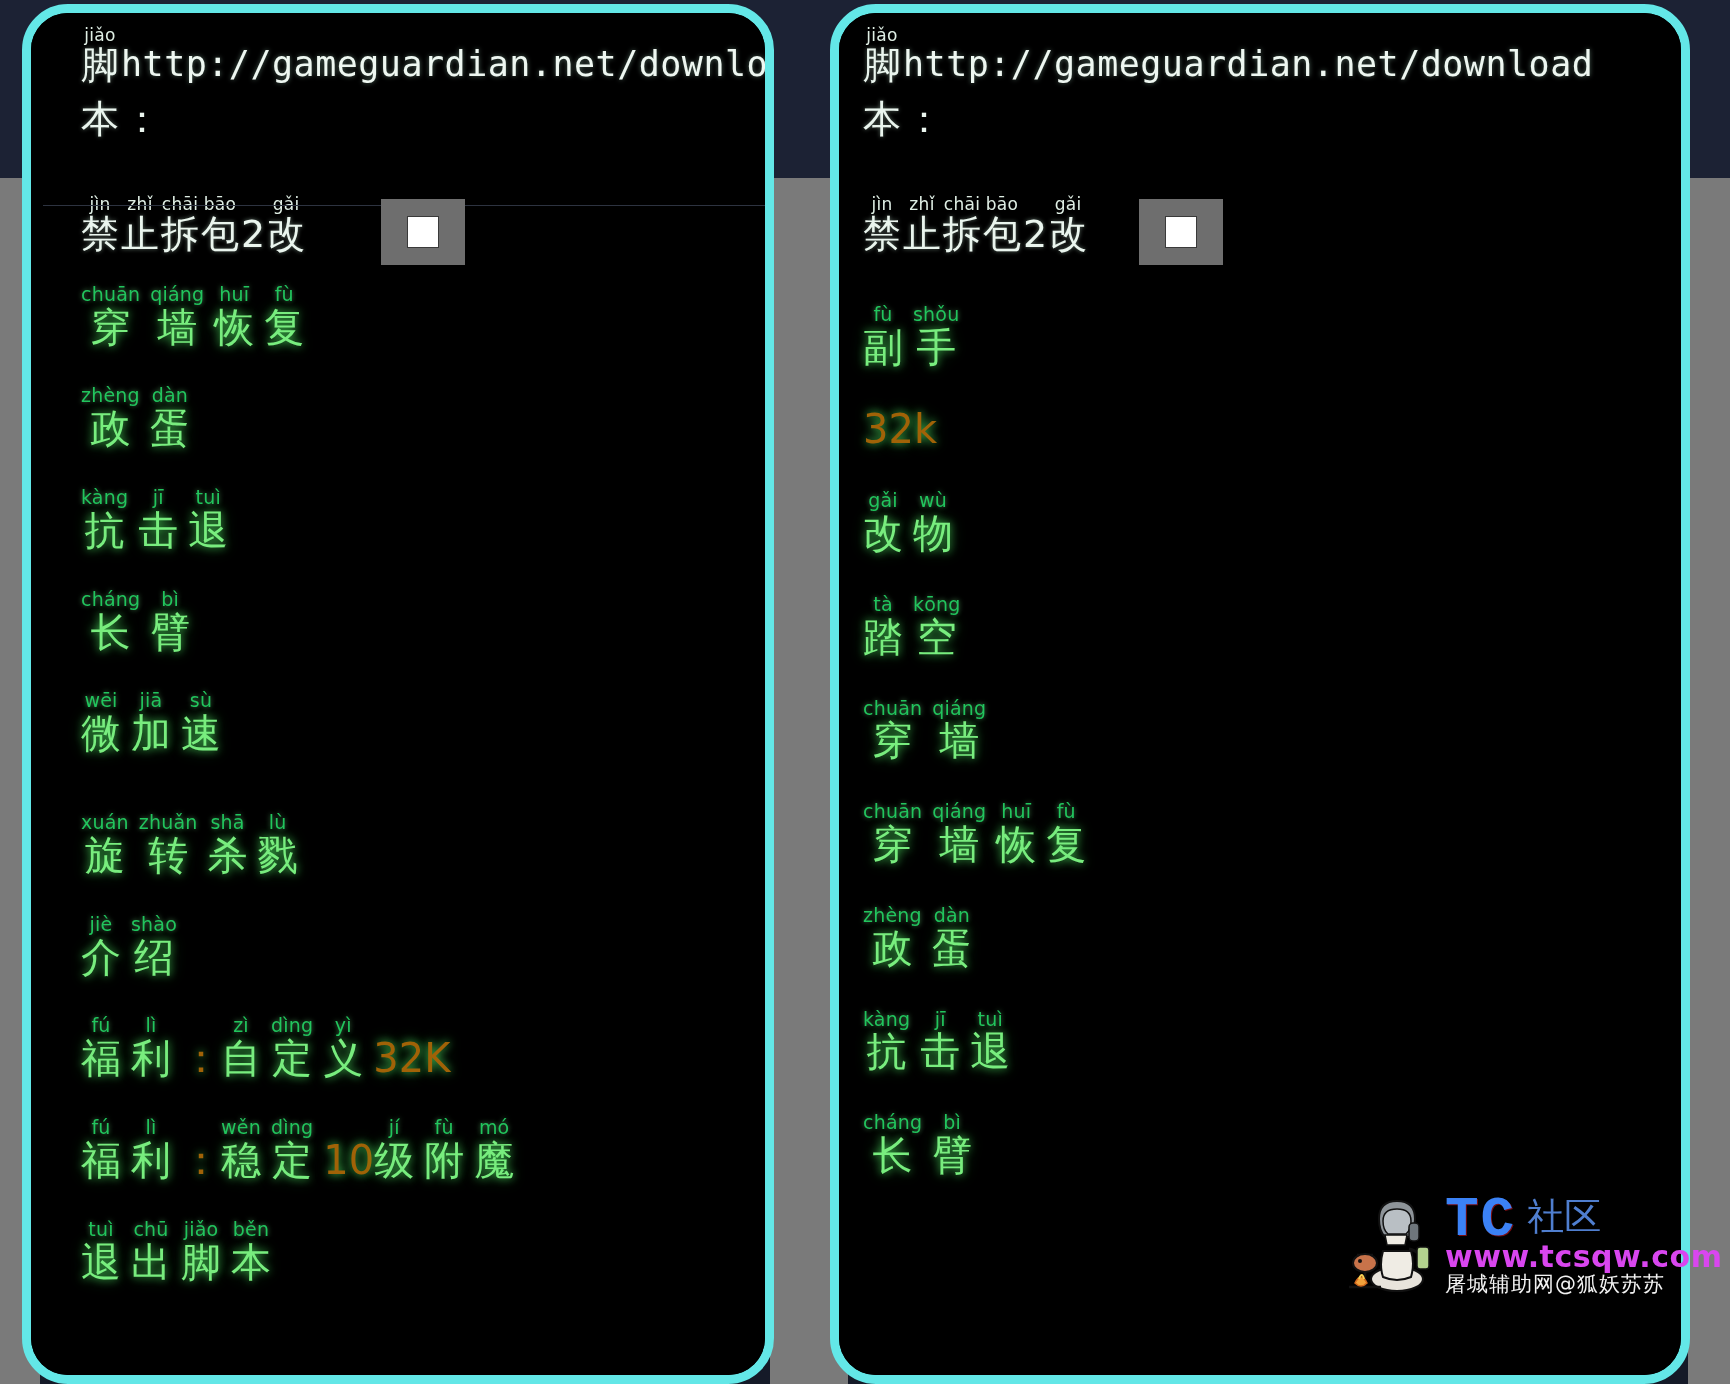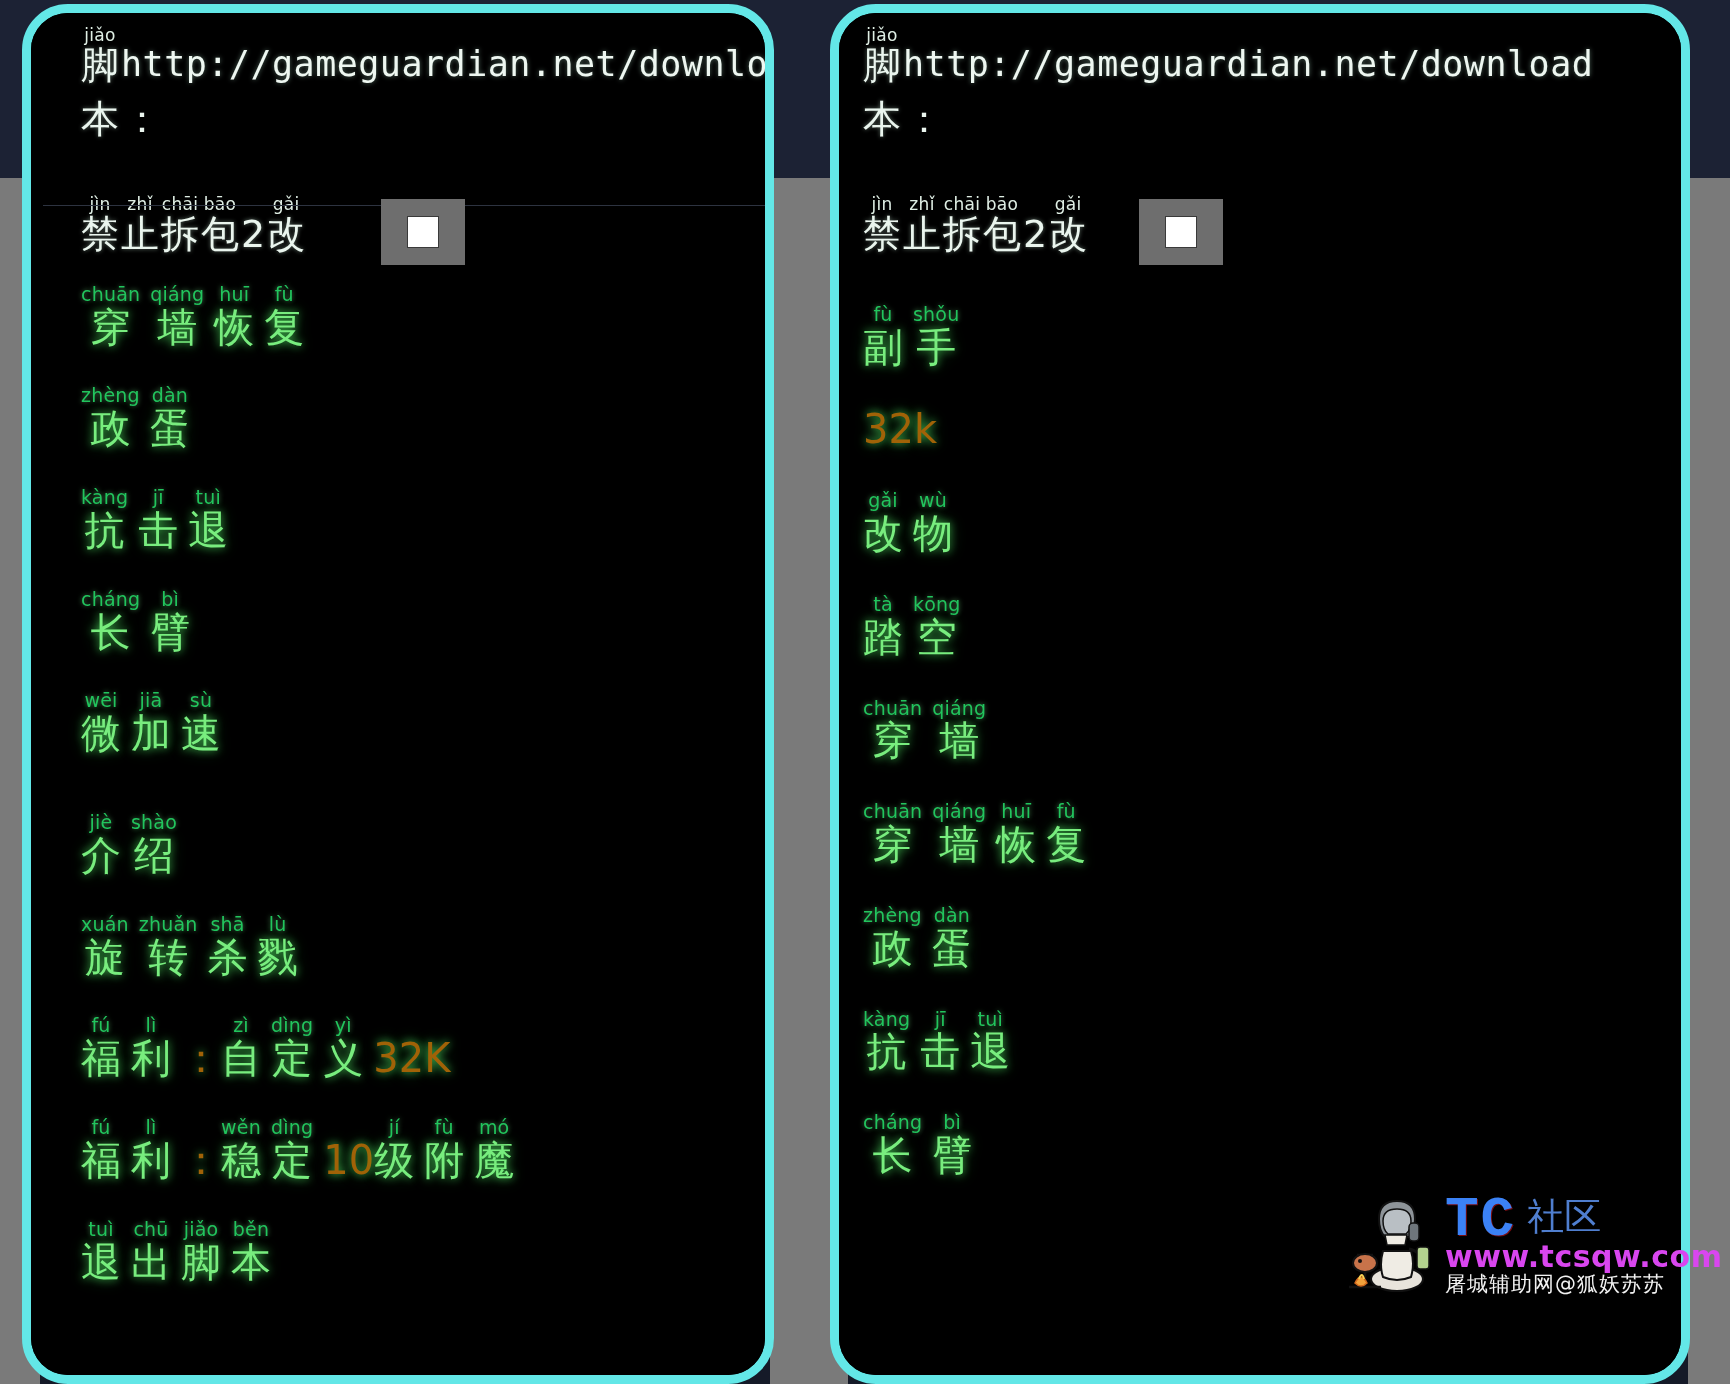--- a/index.html
+++ b/index.html
@@ -287,22 +287,22 @@
         </div>
         <div class="hdr-divider" style="top:178px;"></div>
       </div>
 
       <div class="menu" id="menu-left" style="margin-top:28px;">
           <div class="menu-item" style="margin-bottom: 36px;"><span class="ruby"><span class="py">chuān</span><span class="han">穿</span></span><span class="ruby"><span class="py">qiáng</span><span class="han">墙</span></span><span class="ruby"><span class="py">huī</span><span class="han">恢</span></span><span class="ruby"><span class="py">fù</span><span class="han">复</span></span></div>
           <div class="menu-item" style="margin-bottom: 36px;"><span class="ruby"><span class="py">zhèng</span><span class="han">政</span></span><span class="ruby"><span class="py">dàn</span><span class="han">蛋</span></span></div>
           <div class="menu-item" style="margin-bottom: 36px;"><span class="ruby"><span class="py">kàng</span><span class="han">抗</span></span><span class="ruby"><span class="py">jī</span><span class="han">击</span></span><span class="ruby"><span class="py">tuì</span><span class="han">退</span></span></div>
           <div class="menu-item" style="margin-bottom: 36px;"><span class="ruby"><span class="py">cháng</span><span class="han">长</span></span><span class="ruby"><span class="py">bì</span><span class="han">臂</span></span></div>
           <div class="menu-item" style="margin-bottom: 56px;"><span class="ruby"><span class="py">wēi</span><span class="han">微</span></span><span class="ruby"><span class="py">jiā</span><span class="han">加</span></span><span class="ruby"><span class="py">sù</span><span class="han">速</span></span></div>
+          <div class="menu-item" style="margin-bottom: 36px;"><span class="ruby"><span class="py">xuán</span><span class="han">旋</span></span><span class="ruby"><span class="py">zhuǎn</span><span class="han">转</span></span><span class="ruby"><span class="py">shā</span><span class="han">杀</span></span><span class="ruby"><span class="py">lù</span><span class="han">戮</span></span></div>
           <div class="menu-item" style="margin-bottom: 36px;"><span class="ruby"><span class="py">jiè</span><span class="han">介</span></span><span class="ruby"><span class="py">shào</span><span class="han">绍</span></span></div>
-          <div class="menu-item" style="margin-bottom: 36px;"><span class="ruby"><span class="py">xuán</span><span class="han">旋</span></span><span class="ruby"><span class="py">zhuǎn</span><span class="han">转</span></span><span class="ruby"><span class="py">shā</span><span class="han">杀</span></span><span class="ruby"><span class="py">lù</span><span class="han">戮</span></span></div>
           <div class="menu-item" style="margin-bottom: 36px;"><span class="ruby"><span class="py">fú</span><span class="han">福</span></span><span class="ruby"><span class="py">lì</span><span class="han">利</span></span><span class="plain">：</span><span class="ruby"><span class="py">zì</span><span class="han">自</span></span><span class="ruby"><span class="py">dìng</span><span class="han">定</span></span><span class="ruby"><span class="py">yì</span><span class="han">义</span></span><span class="plain">32K</span></div>
           <div class="menu-item" style="margin-bottom: 36px;"><span class="ruby"><span class="py">fú</span><span class="han">福</span></span><span class="ruby"><span class="py">lì</span><span class="han">利</span></span><span class="plain">：</span><span class="ruby"><span class="py">wěn</span><span class="han">稳</span></span><span class="ruby"><span class="py">dìng</span><span class="han">定</span></span><span class="plain">10</span><span class="ruby"><span class="py">jí</span><span class="han">级</span></span><span class="ruby"><span class="py">fù</span><span class="han">附</span></span><span class="ruby"><span class="py">mó</span><span class="han">魔</span></span></div>
           <div class="menu-item" style="margin-bottom: 36px;"><span class="ruby"><span class="py">tuì</span><span class="han">退</span></span><span class="ruby"><span class="py">chū</span><span class="han">出</span></span><span class="ruby"><span class="py">jiǎo</span><span class="han">脚</span></span><span class="ruby"><span class="py">běn</span><span class="han">本</span></span></div>
         </div>
 
       <div class="toggle-box" style="left:350px; top:186px; width:84px; height:66px;">
         <div class="sq" style="width:30px;height:30px;"></div>
       </div>
 
     </div>

